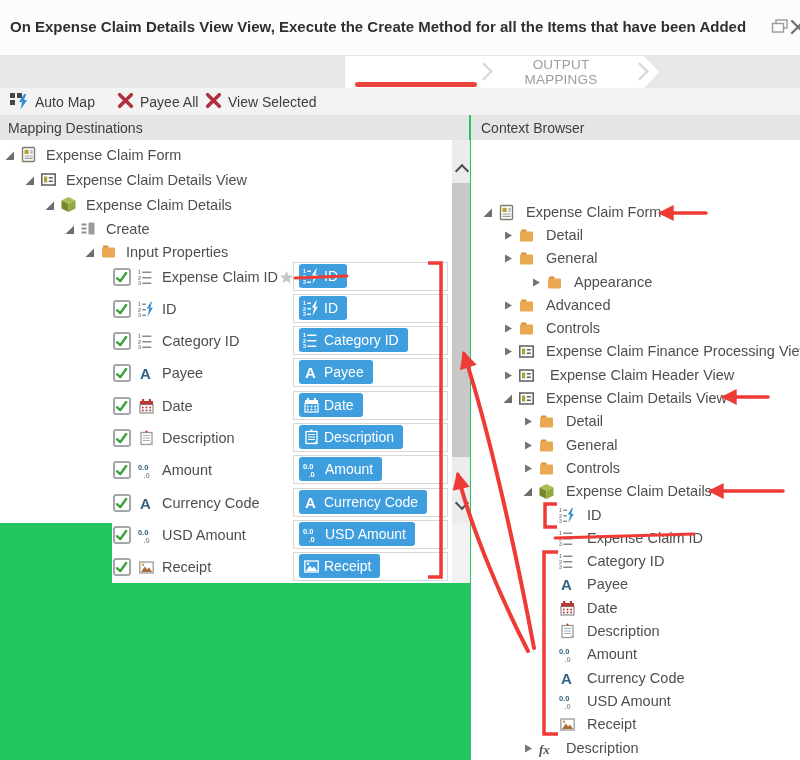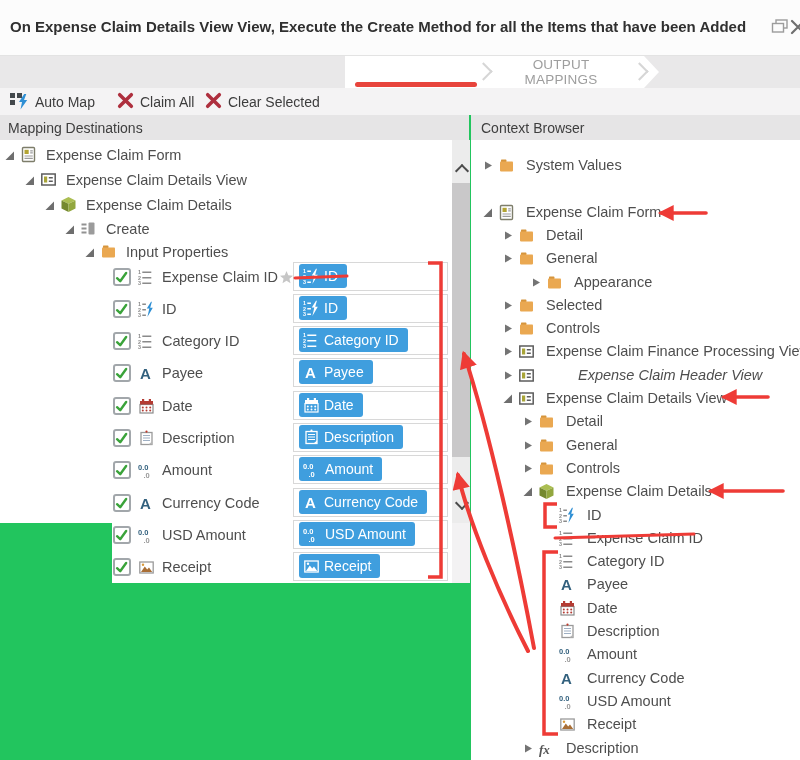--- a/index.html
+++ b/index.html
@@ -89,29 +89,29 @@
           </svg>
       </span>
       <span>Auto Map</span>
     </button>
     <button class="tbtn" style="left:117px;">
       <span class="icw">
         <svg width="17" height="17" viewBox="0 0 16 16">
             <path d="M2.5 2.5 L13.5 13.5 M13.5 2.5 L2.5 13.5" stroke="#ae2f3e" stroke-width="3.3" stroke-linecap="round"></path>
           </svg>
       </span>
-      <span>Claim All</span>
+      <span>Payee All</span>
     </button>
     <button class="tbtn" style="left:205px;">
       <span class="icw">
         <svg width="17" height="17" viewBox="0 0 16 16">
             <path d="M2.5 2.5 L13.5 13.5 M13.5 2.5 L2.5 13.5" stroke="#ae2f3e" stroke-width="3.3" stroke-linecap="round"></path>
           </svg>
       </span>
-      <span>Clear Selected</span>
+      <span>View Selected</span>
     </button>
   </div>
 
   <div class="phdr" style="left:0;width:469px;padding-left:8px;box-sizing:border-box;">
     <span>Mapping Destinations</span>
   </div>
   <div class="phdr" style="left:471px;width:329px;padding-left:10px;box-sizing:border-box;">
     <span>Context Browser</span>
   </div>
 
@@ -401,30 +401,20 @@
     <span class="fieldbox"></span>
     <span class="chip" style="left:299px;top:3px;background:#3f9ede;">
       <span style="line-height:0;"><svg width="17" height="17" viewBox="0 0 17 17">
               <rect x="1.8" y="3" width="13.4" height="11" fill="none" stroke="#fff" stroke-width="1.3"></rect>
               <polygon points="3,13 6.8,7.5 9.2,10.5 11,8.5 14.2,13" fill="#fff"></polygon>
               <circle cx="5" cy="5.8" r="1.2" fill="#fff"></circle>
             </svg></span>
       <span>Receipt</span>
     </span>
   </div>
-      <div class="node" style="left:471px;top:154px;width:329px;height:23px;margin-left:-471px;padding-left:471px;box-sizing:content-box;">
-    <span class="ic" style="left:482px;top:6px;"><svg width="11" height="11">
-            <polygon points="3,1.5 10,5.5 3,9.5" fill="#747474"></polygon>
-          </svg></span>
-    <span class="ic" style="left:498px;top:3px;"><svg width="17" height="17" viewBox="0 0 17 17">
-            <rect x="3" y="2.6" width="5.4" height="3.4" rx="0.6" fill="#d6953c"></rect>
-            <rect x="2" y="4.6" width="13" height="9.8" rx="0.8" fill="#eaa851"></rect>
-          </svg></span>
-    <span class="lbl" style="left:526px;line-height:23px;">System Values</span>
-  </div>
       <div class="node" style="left:471px;top:201px;width:329px;height:23px;margin-left:-471px;padding-left:471px;box-sizing:content-box;">
     <span class="ic" style="left:482px;top:6px;"><svg width="11" height="11">
             <polygon points="10,1.5 10,10 1.5,10" fill="#6e6e6e"></polygon>
           </svg></span>
     <span class="ic" style="left:498px;top:3px;"><svg width="17" height="17" viewBox="0 0 17 17">
             <rect x="2.5" y="1.5" width="12" height="14" rx="1" fill="#fff" stroke="#7d7d6a" stroke-width="1.4"></rect>
             <rect x="4.5" y="3.8" width="4.2" height="4.2" fill="#b3a433"></rect>
             <path d="M10.2 4.8 h2.6 M10.2 6.8 h2.6 M4.5 10 h8.3 M4.5 12.4 h8.3" stroke="#9b9b9b" stroke-width="1.2" fill="none"></path>
           </svg></span>
     <span class="lbl" style="left:526px;line-height:23px;">Expense Claim Form</span>
@@ -460,21 +450,21 @@
     <span class="lbl" style="left:546px;line-height:23px;">Appearance</span>
   </div>
       <div class="node" style="left:471px;top:294px;width:329px;height:23px;margin-left:-471px;padding-left:471px;box-sizing:content-box;">
     <span class="ic" style="left:502px;top:6px;"><svg width="11" height="11">
             <polygon points="3,1.5 10,5.5 3,9.5" fill="#747474"></polygon>
           </svg></span>
     <span class="ic" style="left:518px;top:3px;"><svg width="17" height="17" viewBox="0 0 17 17">
             <rect x="3" y="2.6" width="5.4" height="3.4" rx="0.6" fill="#d6953c"></rect>
             <rect x="2" y="4.6" width="13" height="9.8" rx="0.8" fill="#eaa851"></rect>
           </svg></span>
-    <span class="lbl" style="left:546px;line-height:23px;">Selected</span>
+    <span class="lbl" style="left:546px;line-height:23px;">Advanced</span>
   </div>
       <div class="node" style="left:471px;top:317px;width:329px;height:23px;margin-left:-471px;padding-left:471px;box-sizing:content-box;">
     <span class="ic" style="left:502px;top:6px;"><svg width="11" height="11">
             <polygon points="3,1.5 10,5.5 3,9.5" fill="#747474"></polygon>
           </svg></span>
     <span class="ic" style="left:518px;top:3px;"><svg width="17" height="17" viewBox="0 0 17 17">
             <rect x="3" y="2.6" width="5.4" height="3.4" rx="0.6" fill="#d6953c"></rect>
             <rect x="2" y="4.6" width="13" height="9.8" rx="0.8" fill="#eaa851"></rect>
           </svg></span>
     <span class="lbl" style="left:546px;line-height:23px;">Controls</span>
@@ -492,21 +482,21 @@
   </div>
       <div class="node" style="left:471px;top:364px;width:329px;height:23px;margin-left:-471px;padding-left:471px;box-sizing:content-box;">
     <span class="ic" style="left:502px;top:6px;"><svg width="11" height="11">
             <polygon points="3,1.5 10,5.5 3,9.5" fill="#747474"></polygon>
           </svg></span>
     <span class="ic" style="left:518px;top:3px;"><svg width="17" height="17" viewBox="0 0 17 17">
             <rect x="1.8" y="3" width="13.4" height="11" fill="#fff" stroke="#5c5c5c" stroke-width="1.5"></rect>
             <rect x="4" y="5.5" width="3.2" height="6" fill="#a8a437"></rect>
             <path d="M8.8 6.8 h4 M8.8 10.2 h4" stroke="#5c5c5c" stroke-width="1.5" fill="none"></path>
           </svg></span>
-    <span class="lbl" style="left:578px;line-height:23px;font-style:italic;">Expense Claim Header View</span>
+    <span class="lbl" style="left:550px;line-height:23px;">Expense Claim Header View</span>
   </div>
       <div class="node" style="left:471px;top:387px;width:329px;height:23px;margin-left:-471px;padding-left:471px;box-sizing:content-box;">
     <span class="ic" style="left:502px;top:6px;"><svg width="11" height="11">
             <polygon points="10,1.5 10,10 1.5,10" fill="#6e6e6e"></polygon>
           </svg></span>
     <span class="ic" style="left:518px;top:3px;"><svg width="17" height="17" viewBox="0 0 17 17">
             <rect x="1.8" y="3" width="13.4" height="11" fill="#fff" stroke="#5c5c5c" stroke-width="1.5"></rect>
             <rect x="4" y="5.5" width="3.2" height="6" fill="#a8a437"></rect>
             <path d="M8.8 6.8 h4 M8.8 10.2 h4" stroke="#5c5c5c" stroke-width="1.5" fill="none"></path>
           </svg></span>

